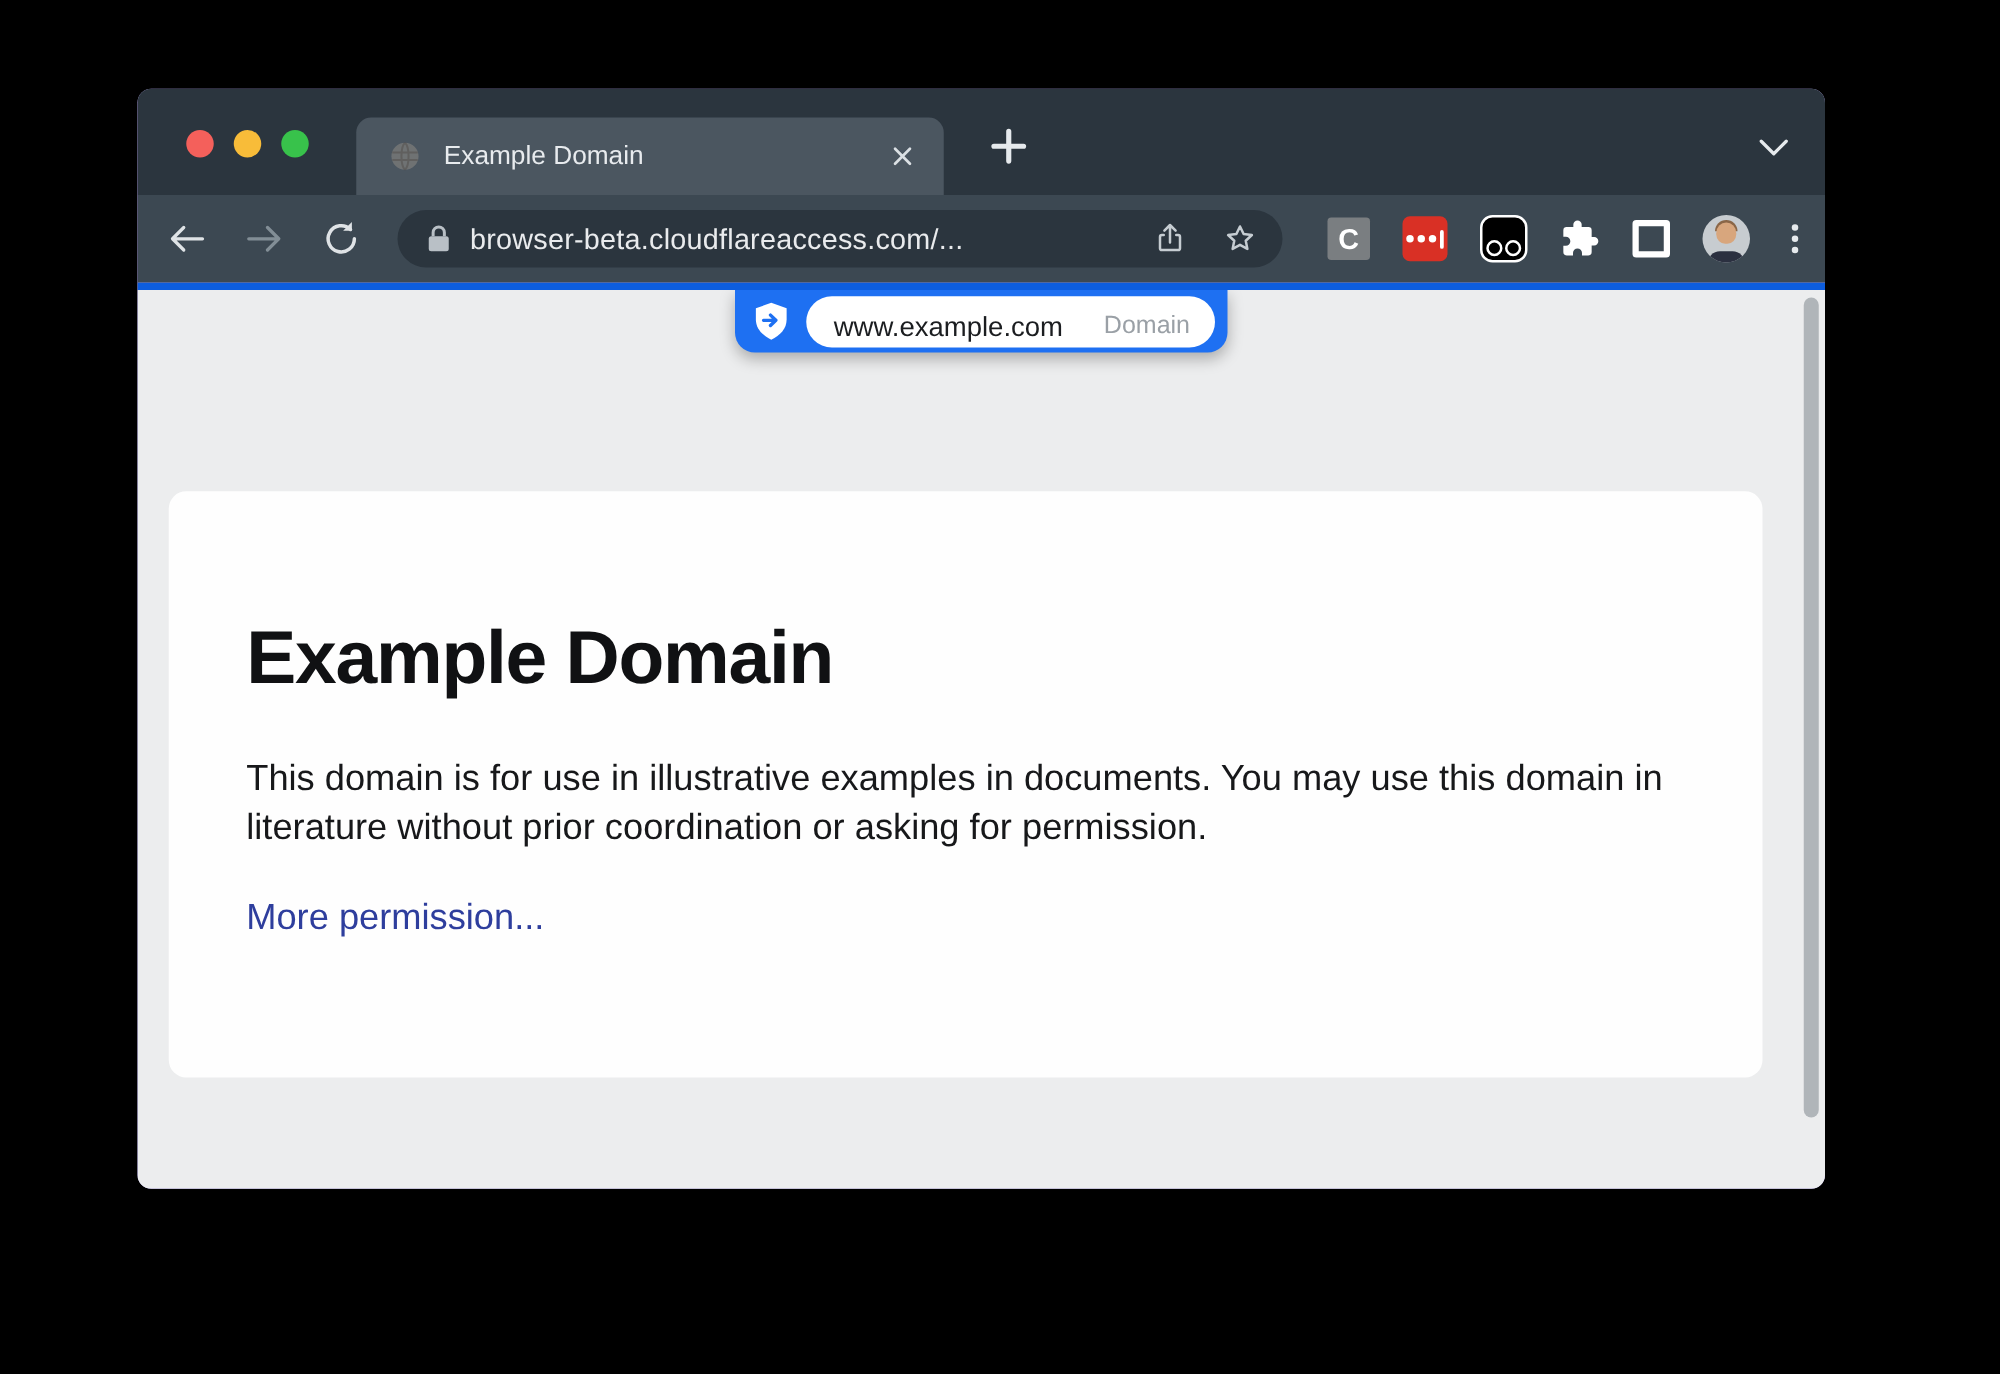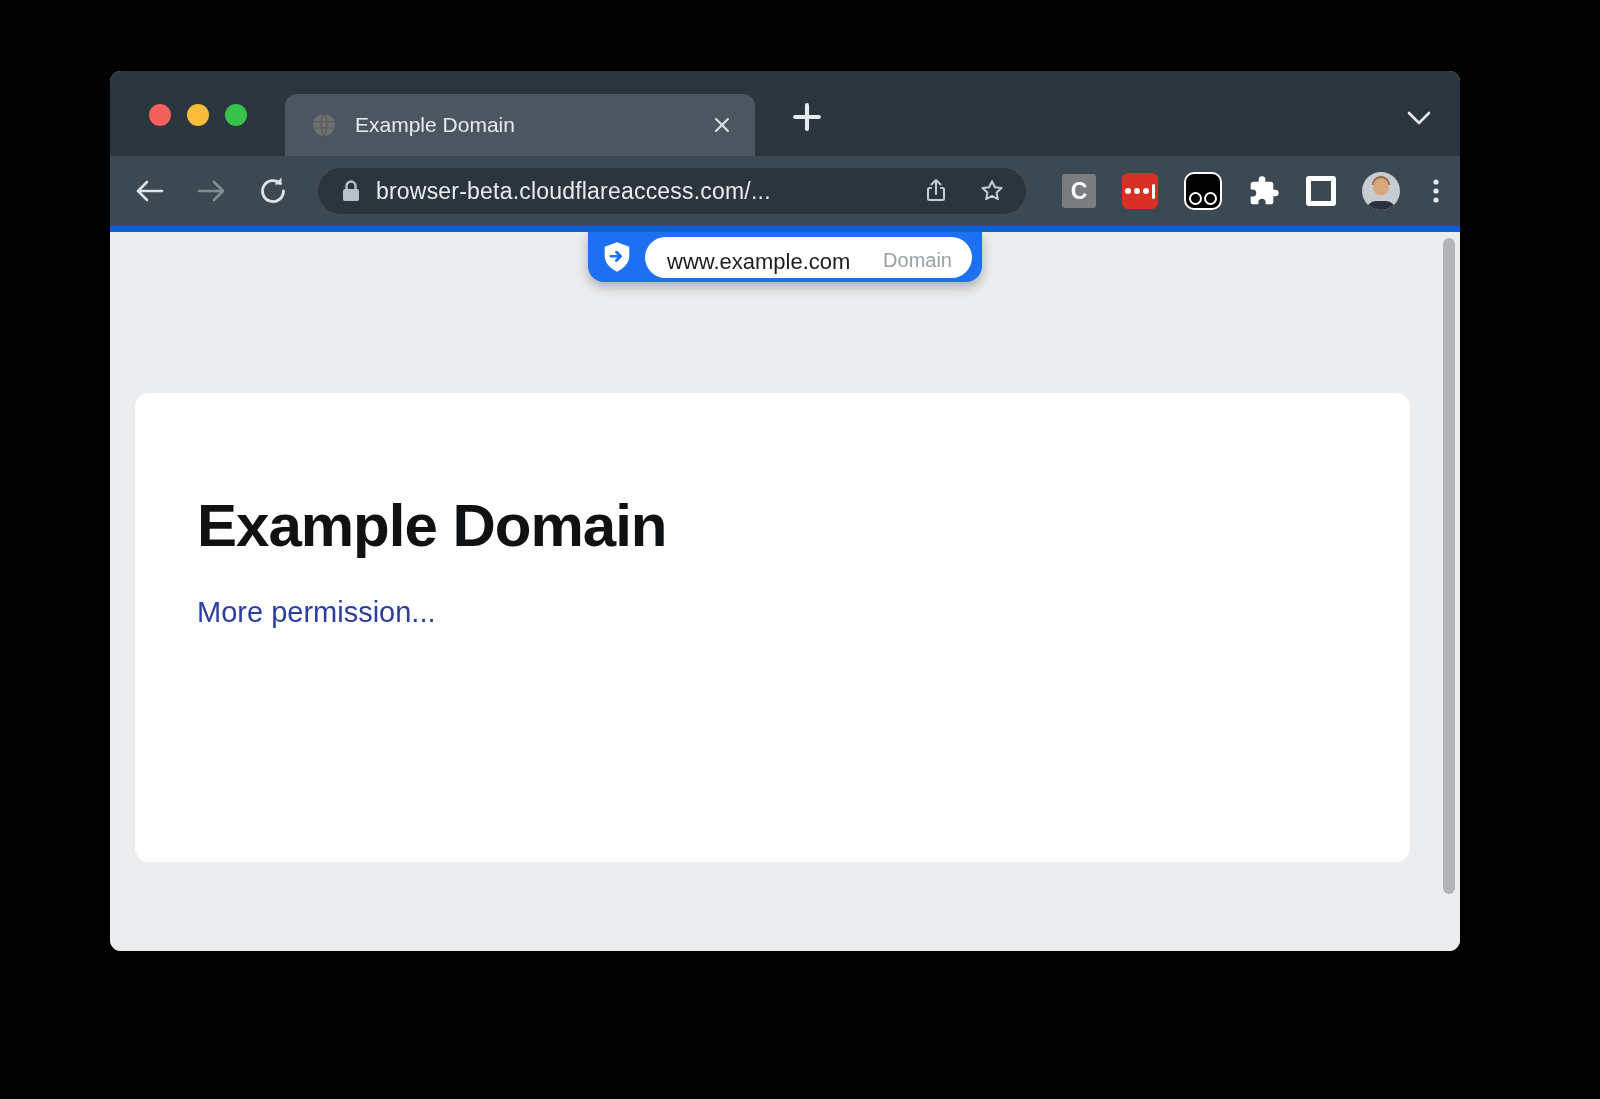--- a/index.html
+++ b/index.html
@@ -223,19 +223,20 @@
         </svg>
       </span>
       <div class="pill-inner">
         <span class="pill-host">www.example.com</span>
         <span class="pill-expand">Domain</span>
       </div>
     </div>
 
     <div class="card">
       <h1>Example Domain</h1>
+      <p>This domain is for use in illustrative examples in documents. You may use this domain in literature without prior coordination or asking for permission.</p>
       <a href="#">More permission...</a>
     </div>
 
     <div class="scrollbar-thumb"></div>
   </div>
 
 </div>
 
 </body></html>

